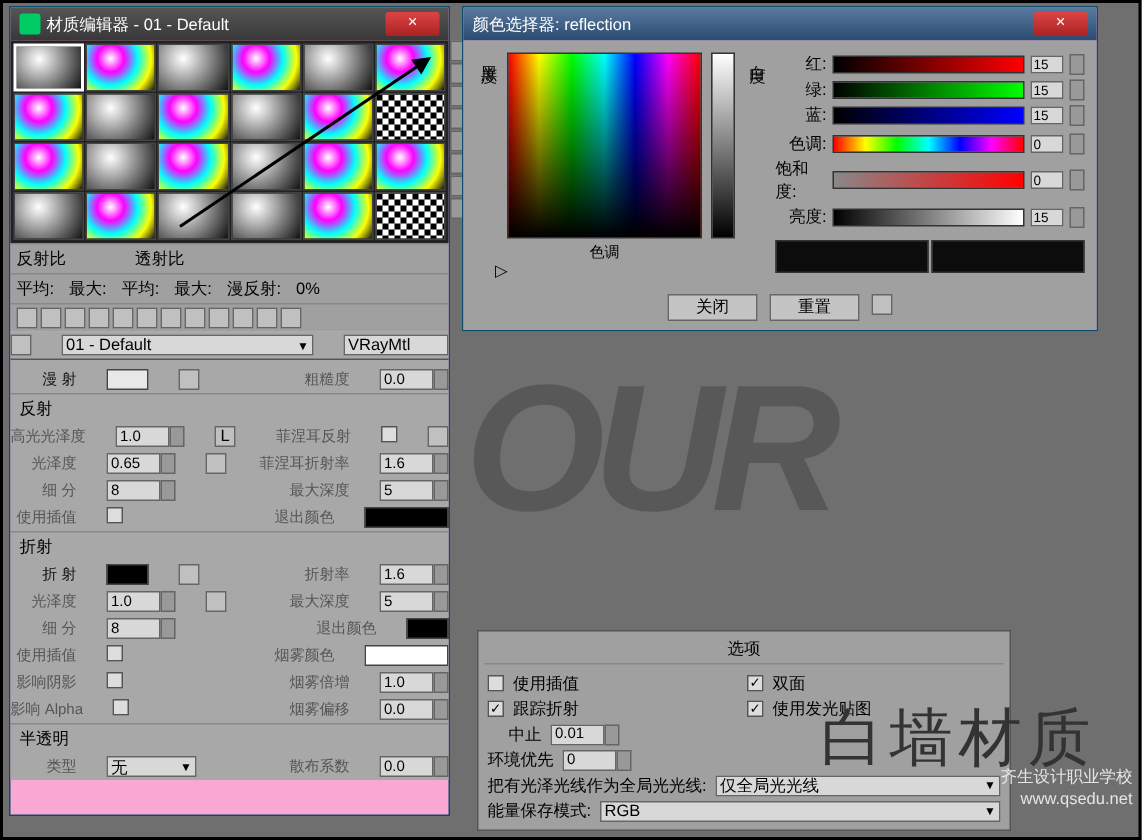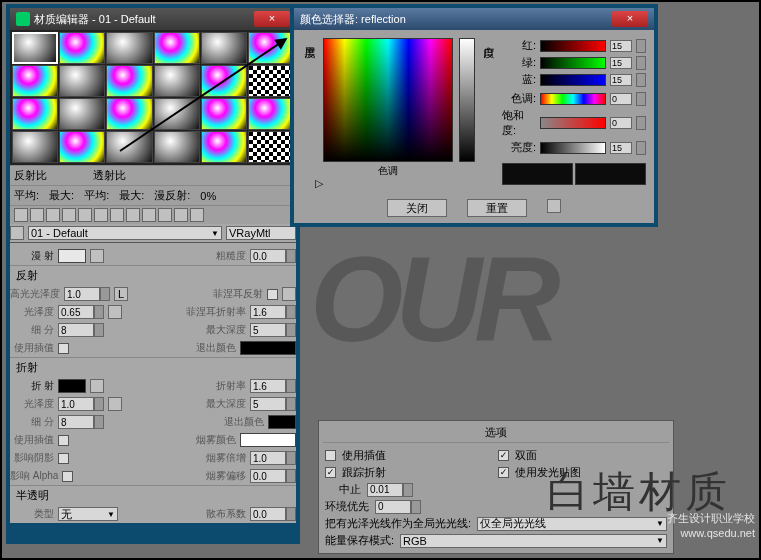--- a/index.html
+++ b/index.html
@@ -1,31 +1,31 @@
 <!DOCTYPE html>
 <html><head>
 <meta charset="utf-8">
 <style>
 *{box-sizing:border-box;margin:0;padding:0;font-family:"SimSun","Microsoft YaHei",sans-serif;font-size:11px}
 body{background:#6f6f6f;width:761px;height:560px;position:relative;overflow:hidden}
-.window{position:absolute;background:#0c4a6e;border:4px solid #0c4a6e}
+.window{position:absolute;background:#f9a8d4;border:1px solid #0c4a6e}
 .titlebar{background:linear-gradient(#555,#383838);color:#fff;padding:3px 6px;display:flex;align-items:center;gap:4px;font-size:12px}
 .titlebar .icon{width:14px;height:14px;background:#00cc66;border-radius:2px}
 .titlebar .close{margin-left:auto;width:36px;height:16px;background:linear-gradient(#d44,#a22);color:#fff;text-align:center;border-radius:2px;line-height:14px}
 .menubar{background:#b0b0b0;padding:2px 4px;display:flex;gap:4px;border-bottom:1px solid #888}
 .menubar span{padding:1px 4px}
 .mat-grid{background:#222;padding:2px;display:grid;grid-template-columns:repeat(6,1fr);gap:1px;position:relative}
 .mat-grid .sph{height:32px;background:radial-gradient(circle at 35% 30%,#fff,#888 50%,#111);border:1px solid #444}
 .mat-grid .rb{background:radial-gradient(circle at 35% 30%,#fff,#f0f,#0ff,#ff0,#111)}
 .mat-grid .ch{background:repeating-conic-gradient(#fff 0 25%,#000 0 50%);background-size:8px 8px}
 .mat-grid .hl{border:2px solid #fff}
 .side-icons{position:absolute;right:-16px;top:0;width:15px;display:flex;flex-direction:column;gap:1px}
 .side-icons div{height:14px;background:#999;border:1px solid #666}
 .toolbar-row{padding:2px 4px;display:flex;align-items:center;gap:6px;background:#a0a0a0;border-top:1px solid #888;font-size:10px}
-.field-row{padding:2px 0;display:flex;align-items:center;gap:4px;background:#a8a8a8}
+.field-row{padding:2px 0;display:flex;gap:20px;background:#a8a8a8}
 .spinner{display:flex;align-items:center}
 .spinner input{width:36px;height:14px;background:#d8d8d8;border:1px solid #666;padding:0 2px;font-size:10px}
 .spud{width:10px;height:14px;background:#999;border:1px solid #666;display:inline-block}
 .swatch{width:28px;height:14px;border:1px solid #444;display:inline-block}
 .label{color:#555;text-align:right;min-width:44px;font-size:10px}
 .label.strong{color:#111}
 .section-hdr{background:#a8a8a8;border-top:1px solid #888;padding:2px 6px;font-size:10px;display:flex;align-items:center}
 .btn-small{width:14px;height:14px;background:#c0c0c0;border:1px solid #666;display:inline-block}
 .longswatch{width:56px;height:14px;border:1px solid #444;background:#000}
 
@@ -41,21 +41,21 @@
 .cp-row .sl{flex:1;height:12px;border:1px solid #333}
 .sl.r{background:linear-gradient(to right,#000,#f00)}
 .sl.g{background:linear-gradient(to right,#000,#0f0)}
 .sl.b{background:linear-gradient(to right,#000,#00f)}
 .sl.h{background:linear-gradient(to right,#f00,#ff0,#0f0,#0ff,#00f,#f0f,#f00)}
 .sl.s{background:linear-gradient(to right,#888,#f00)}
 .sl.v{background:linear-gradient(to right,#000,#fff)}
 .cp-val{width:22px;height:12px;background:#d8d8d8;border:1px solid #666;font-size:9px;padding:0 1px}
 .cp-swatchrow{margin-top:8px;display:flex;gap:2px}
 .cp-bigsw{flex:1;height:22px;background:#0c0c0c;border:1px solid #333}
-.cp-btns{display:flex;justify-content:center;gap:20px;padding:6px;background:#a0a0a0}
+.cp-btns{display:flex;justify-content:center;gap:8px;padding:6px;background:#a0a0a0}
 .cp-btn{width:60px;height:18px;background:#c4c4c4;border:1px solid #666;text-align:center;line-height:16px}
 
 
 .opt-panel{position:absolute;left:318px;top:420px;width:356px;background:#a0a0a0;border:1px solid #555;padding:4px}
 .opt-title{text-align:center;border-bottom:1px solid #888;padding-bottom:2px;margin-bottom:4px}
 .opt-row{display:flex;align-items:center;gap:6px;padding:1px 2px;font-size:10px}
 .chk{width:11px;height:11px;border:1px solid #555;background:#ddd;display:inline-block;text-align:center;line-height:9px;font-size:9px}
 .combo{background:#d8d8d8;border:1px solid #666;padding:0 2px;display:flex;align-items:center;height:14px;font-size:10px}
 .combo .dn{margin-left:auto;font-size:8px}
 
@@ -281,21 +281,21 @@
       </div>
     <span class="label" style="margin-left:auto">散布系数</span>
     <div class="spinner">
         <input value="0.0" style="">
         <span class="spud"></span>
       </div>
   </div>
 
 </div>
 
-<div class="window" style="left:290px;top:4px;width:368px">
+<div class="window" style="left:308px;top:4px;width:424px">
   <div class="titlebar" style="background:linear-gradient(#5a7aa0,#2b4a6e)">
     <span>颜色选择器: reflection</span>
     <div class="close">×</div>
   </div>
   <div class="cp-body">
     <div class="cp-labels">
         <span style="writing-mode:vertical-rl">黑度</span>
       </div>
     <div style="position:relative">
       <div class="cp-main"></div>

